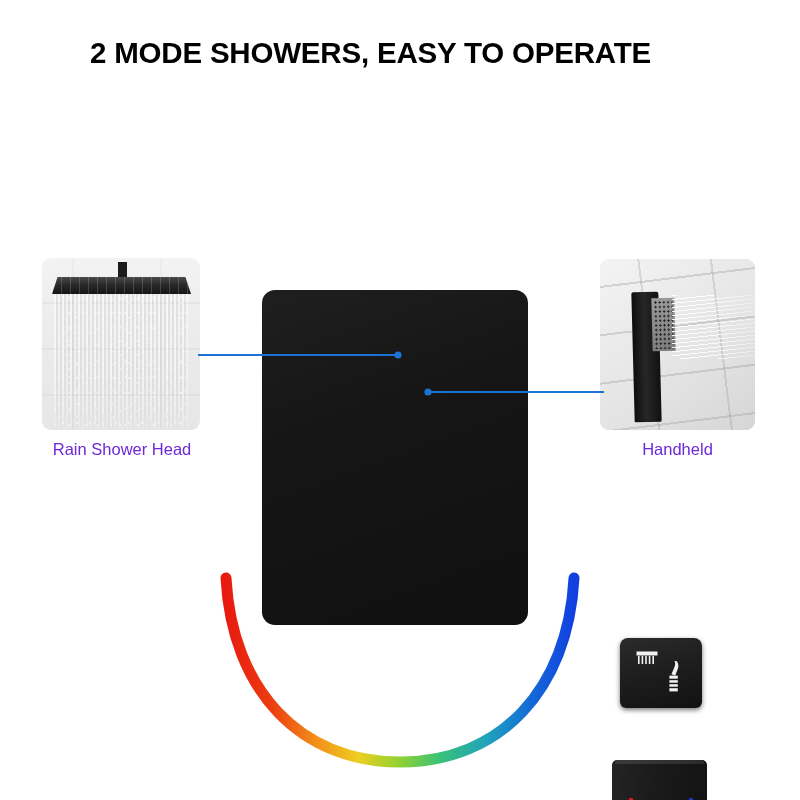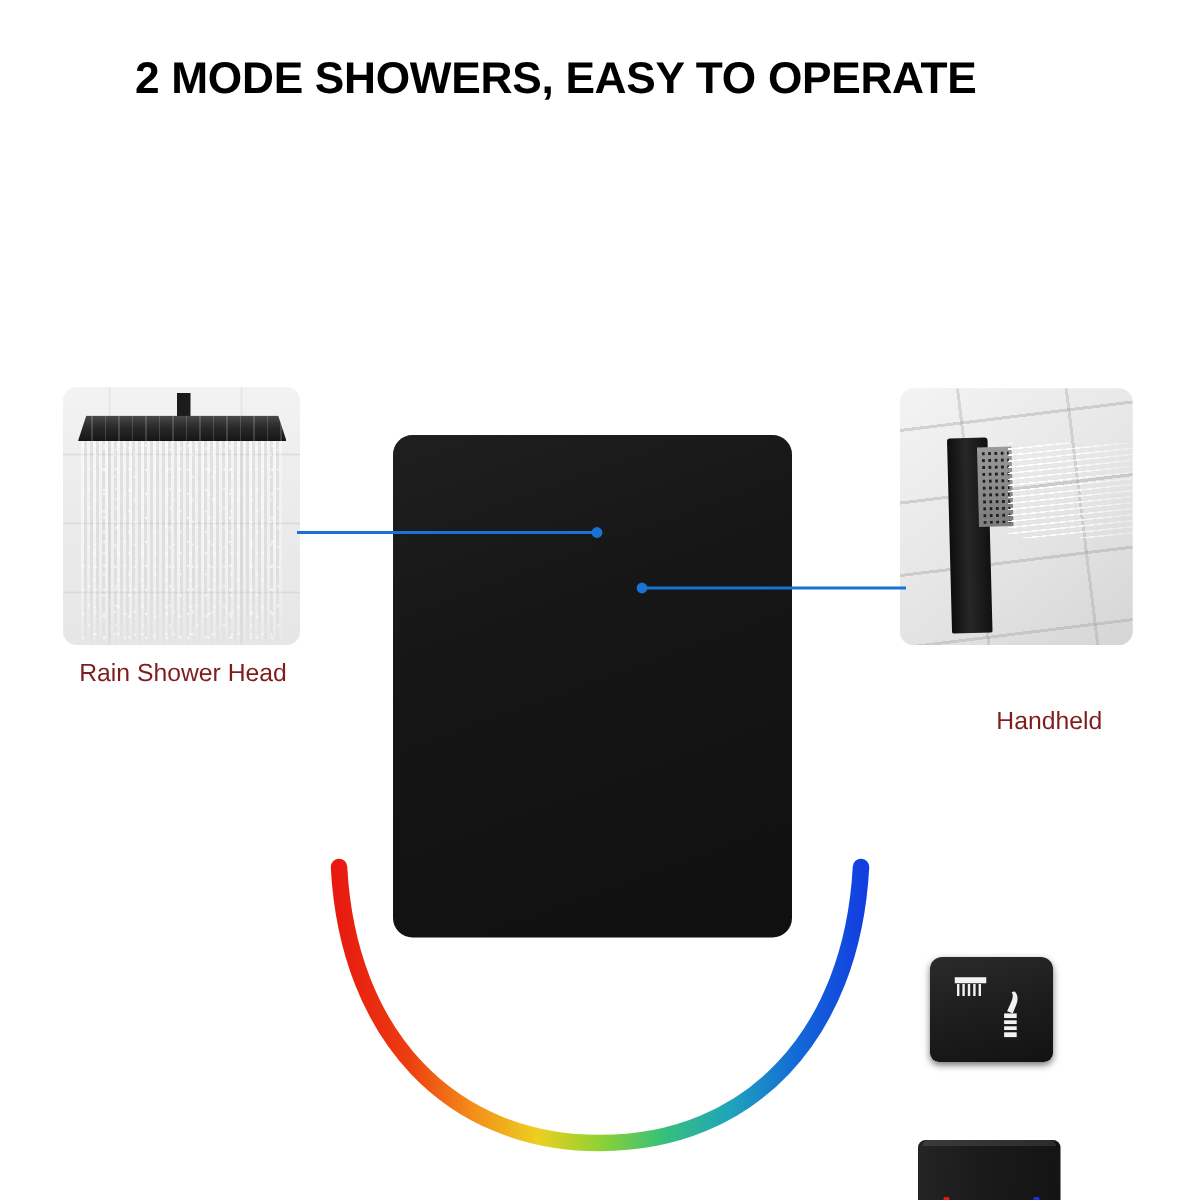--- a/index.html
+++ b/index.html
@@ -44,21 +44,21 @@
 
   
   .thumb {
     position: absolute;
     border-radius: 9px;
     overflow: hidden;
   }
   .thumb-caption {
     position: absolute;
     font-size: 16.5px;
-    color: #7f1d1d;
+    color: #6d28d9;
     text-align: center;
     white-space: nowrap;
   }
 
   
   #thumb-rain {
     left: 42px;
     top: 258px;
     width: 158px;
     height: 172px;
@@ -189,24 +189,23 @@
     top: 36px;
     width: 86px;
     height: 64px;
     background: repeating-linear-gradient(174deg,
       rgba(255,255,255,0.95) 0px, rgba(255,255,255,0.95) 1px,
       rgba(0,0,0,0) 1px, rgba(0,0,0,0) 4px);
     -webkit-mask-image: linear-gradient(90deg, rgba(0,0,0,1) 0%, rgba(0,0,0,0.8) 55%, rgba(0,0,0,0.25) 100%);
     mask-image: linear-gradient(90deg, rgba(0,0,0,1) 0%, rgba(0,0,0,0.8) 55%, rgba(0,0,0,0.25) 100%);
   }
   #caption-handheld {
-    left: 622px;
+    left: 600px;
     top: 440px;
     width: 155px;
-    margin-top: 32px;
   }
 
   
   #valve-plate {
     position: absolute;
     left: 262px;
     top: 290px;
     width: 266px;
     height: 335px;
     background: linear-gradient(160deg, #1f1f1f 0%, #161616 35%, #101010 100%);

